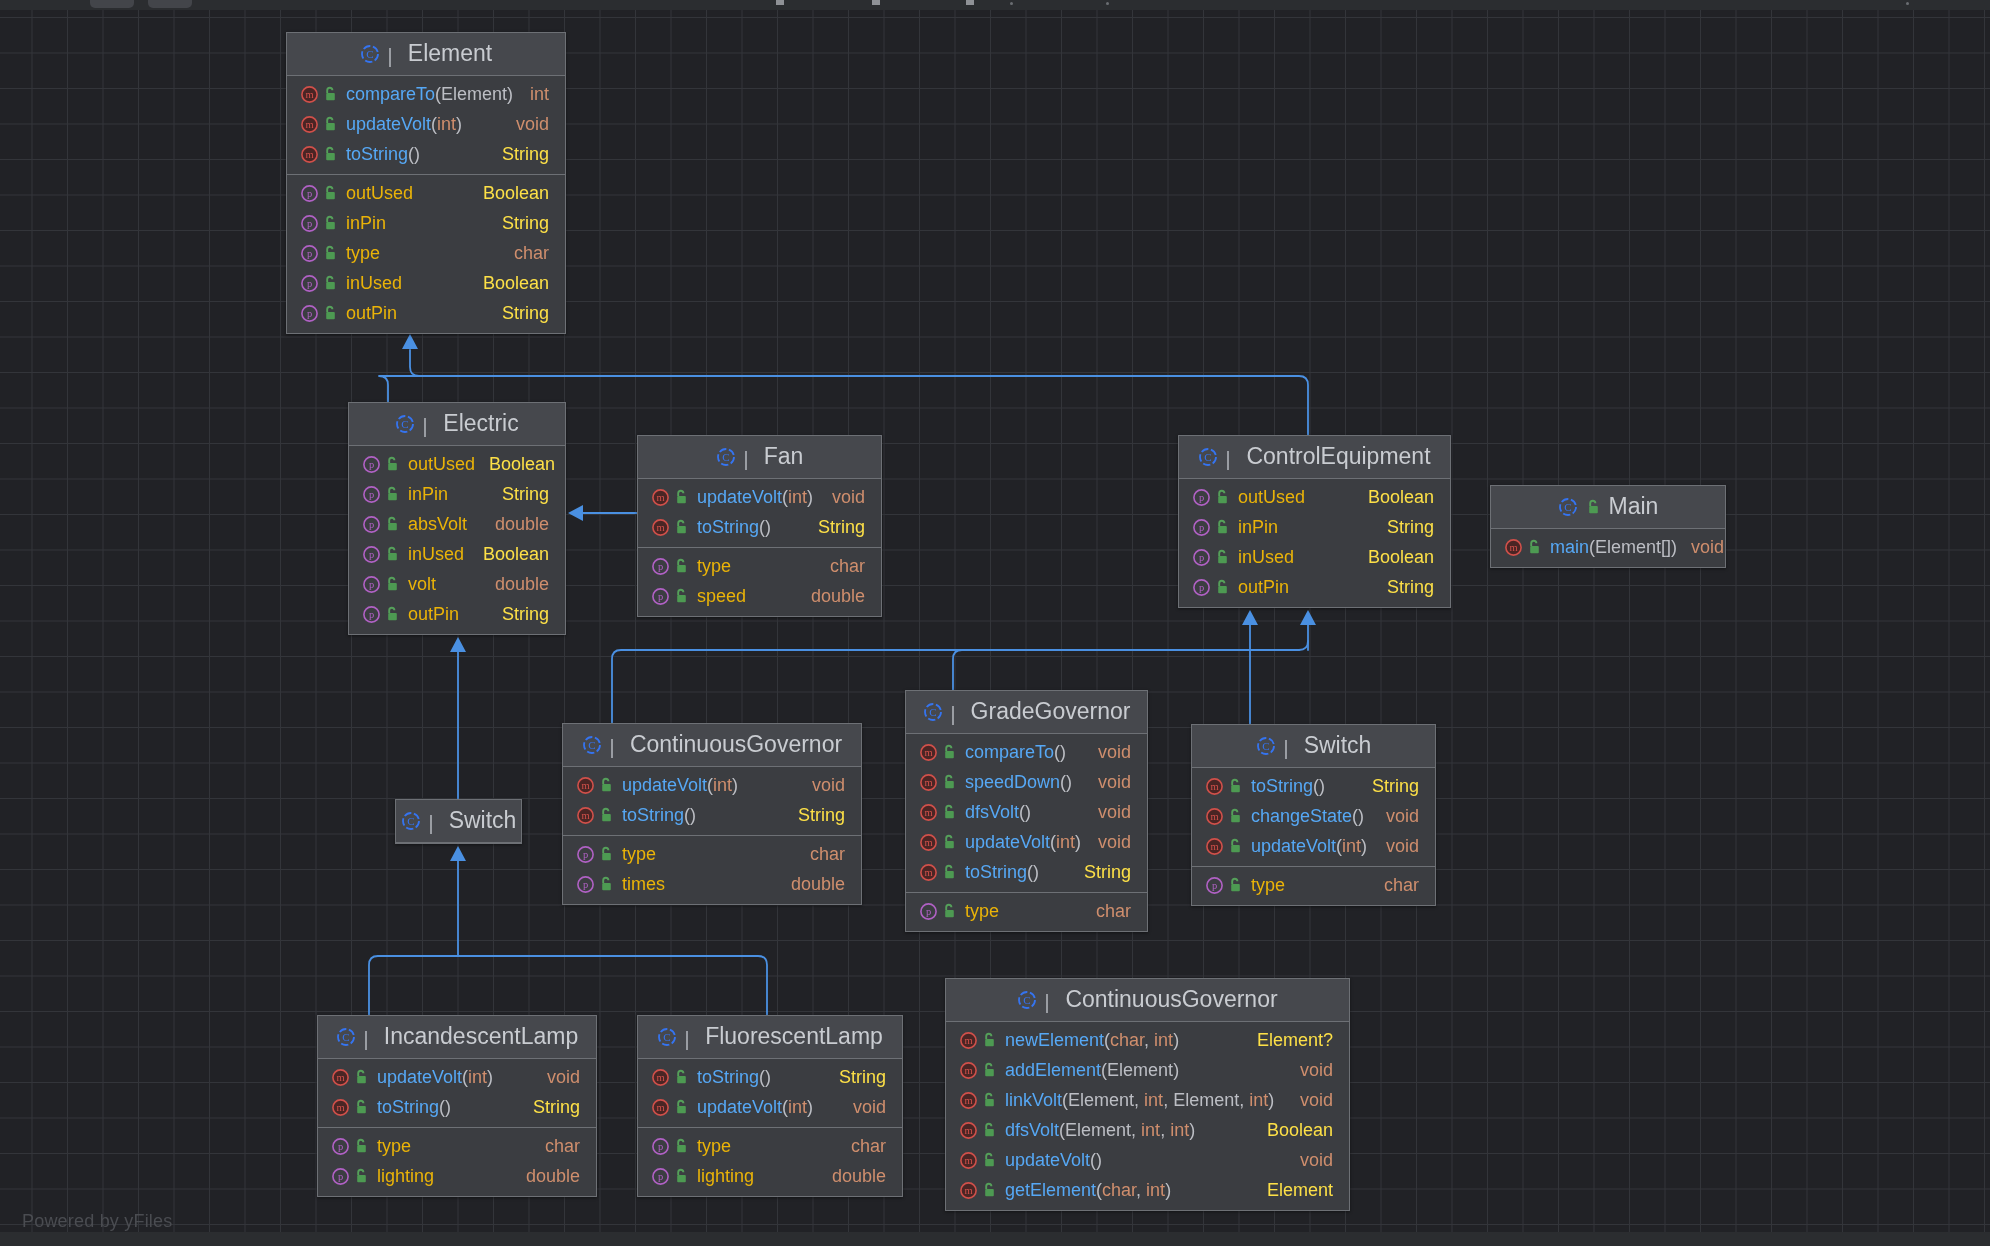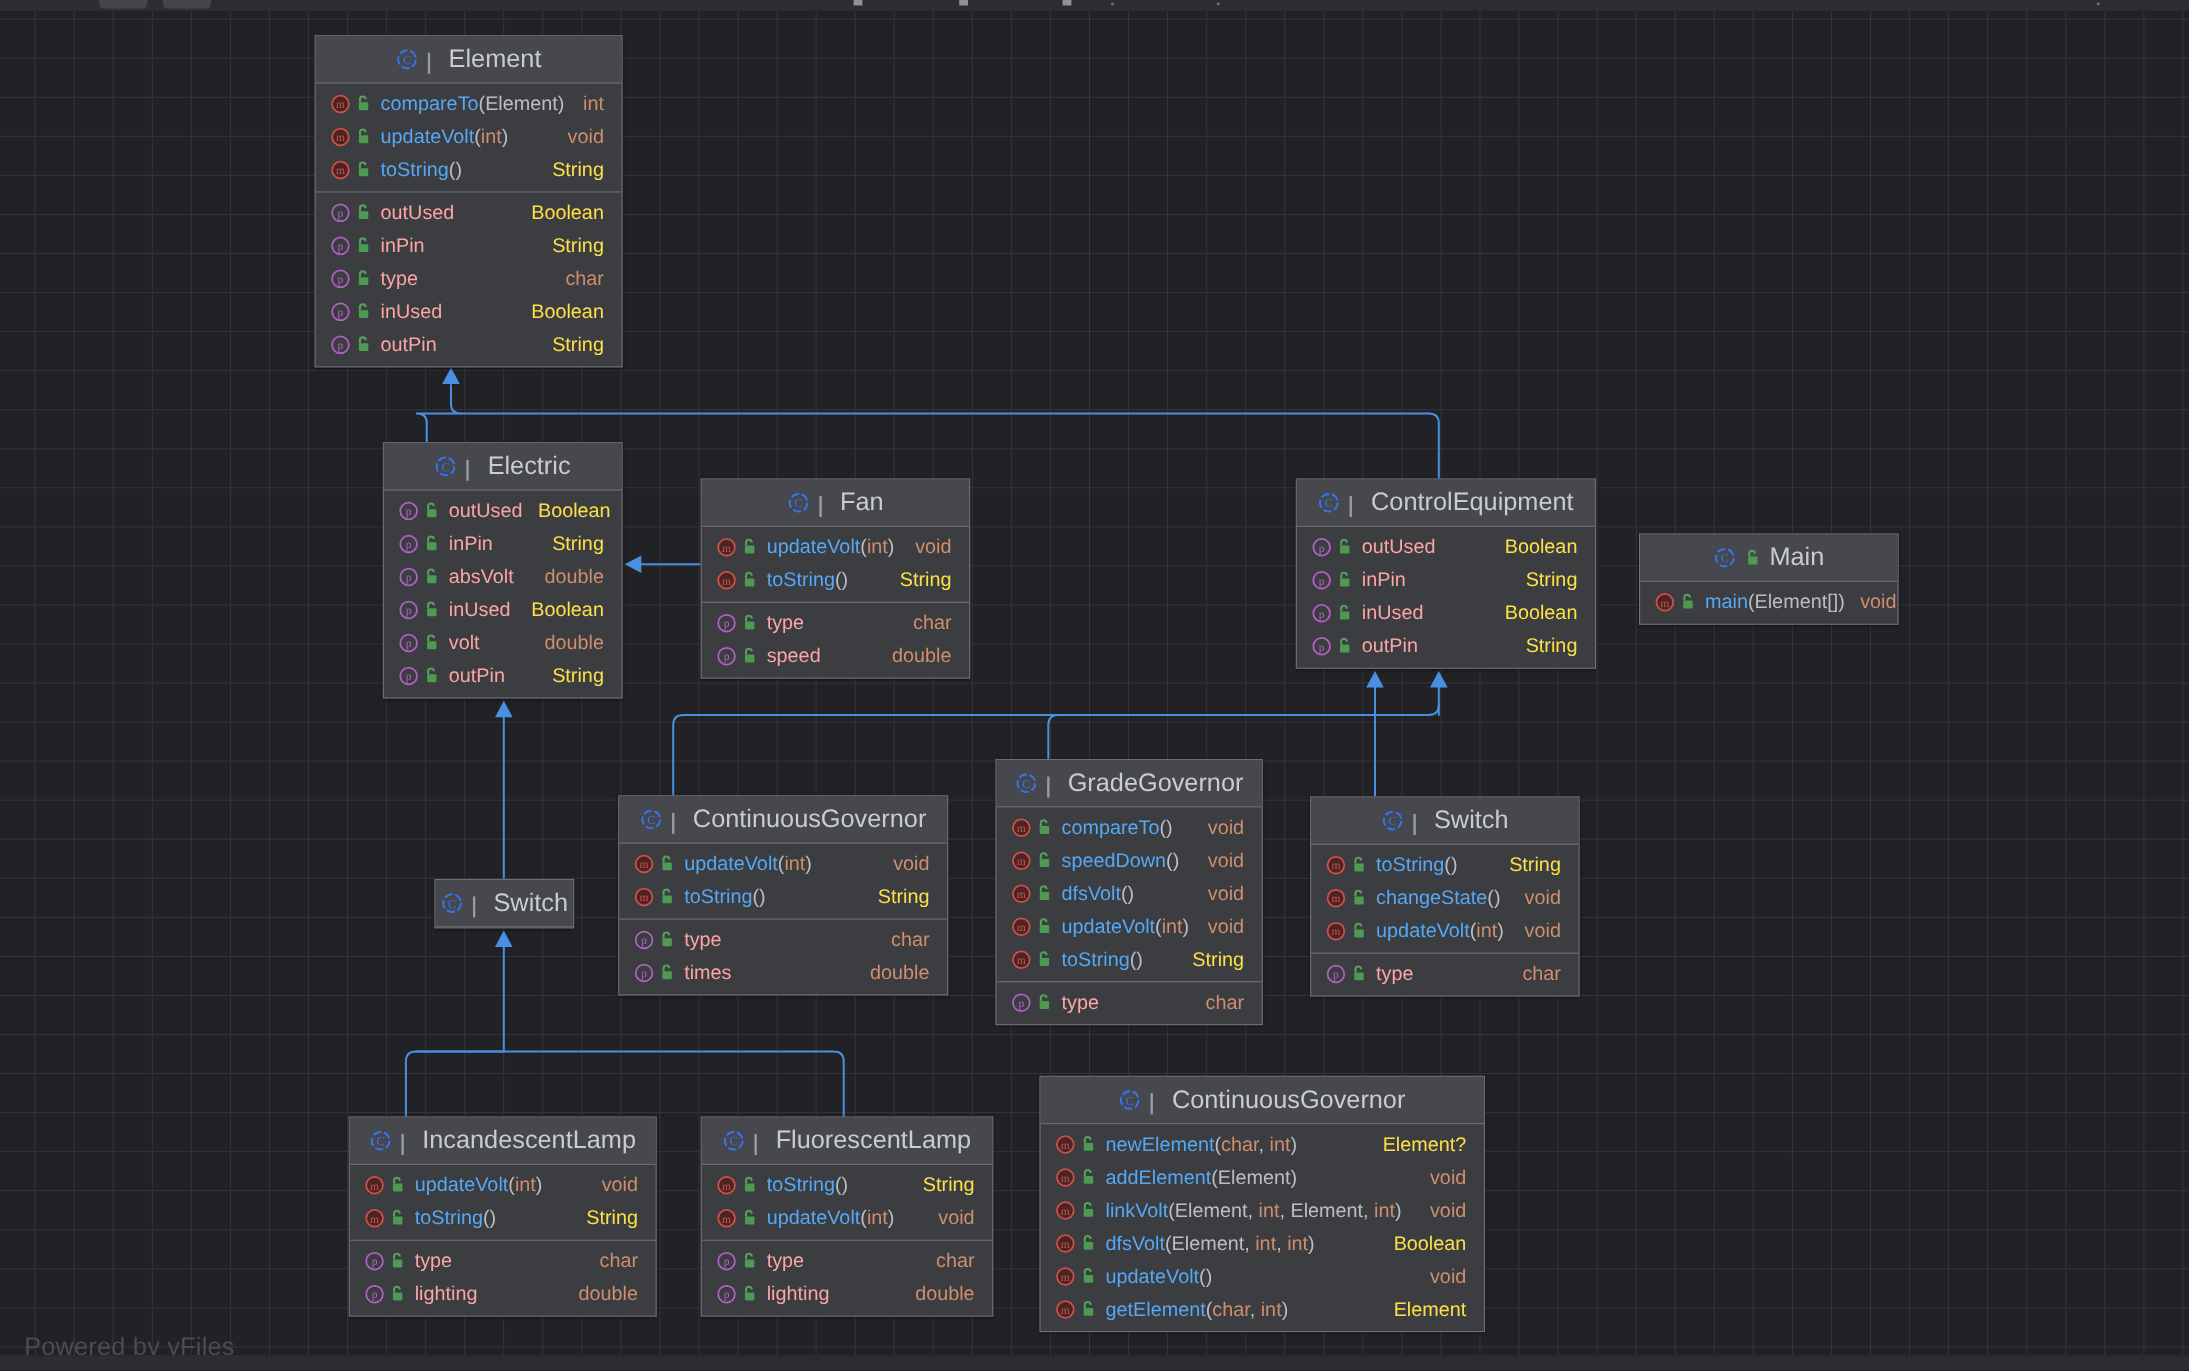--- a/index.html
+++ b/index.html
@@ -43,21 +43,21 @@
     background-position: -4px 7px;
     overflow: hidden;
   }
   #bottombar {
     position: absolute; left: 0; bottom: 0; width: 1990px; height: 14px;
     background: #2b2d30;
   }
   
   #watermark {
     position: absolute; left: 22px; top: 1201px;
-    font-size: 23px; color: #4a4c51; letter-spacing: .2px;
+    font-size: 18px; color: #4a4c51; letter-spacing: .2px;
     user-select: none;
   }
   
   .node {
     position: absolute;
     border: 1px solid #6d7075;
     background: #3b3d41;
     box-shadow: 0 1px 3px rgba(0,0,0,.45);
   }
   .node-header {
@@ -79,21 +79,21 @@
     white-space: nowrap;
     font-size: 18px; line-height: 22px;
   }
   .m-icons { display: flex; align-items: center; gap: 5px; margin-right: 9px; flex: 0 0 auto; }
   .m-name { flex: 0 0 auto; }
   .m-spacer { flex: 1 1 auto; min-width: 14px; }
   .m-type { flex: 0 0 auto; }
 
   
   .nm-method { color: #56a8f5; text-align: center; }
-  .nm-prop   { color: #fca5a5; text-align: center; }
+  .nm-prop   { color: #eab308; text-align: center; }
   
   .t-obj  { color: #fde047; }   
   .t-prim { color: #cf8e6d; }   
   .p-obj  { color: #bcbec4; }
   .p-prim { color: #cf8e6d; }
   .punct  { color: #bcbec4; }
 
   
   .ico { display: inline-block; flex: 0 0 auto; position: relative; }
   .ico-class { width: 20px; height: 20px; }

